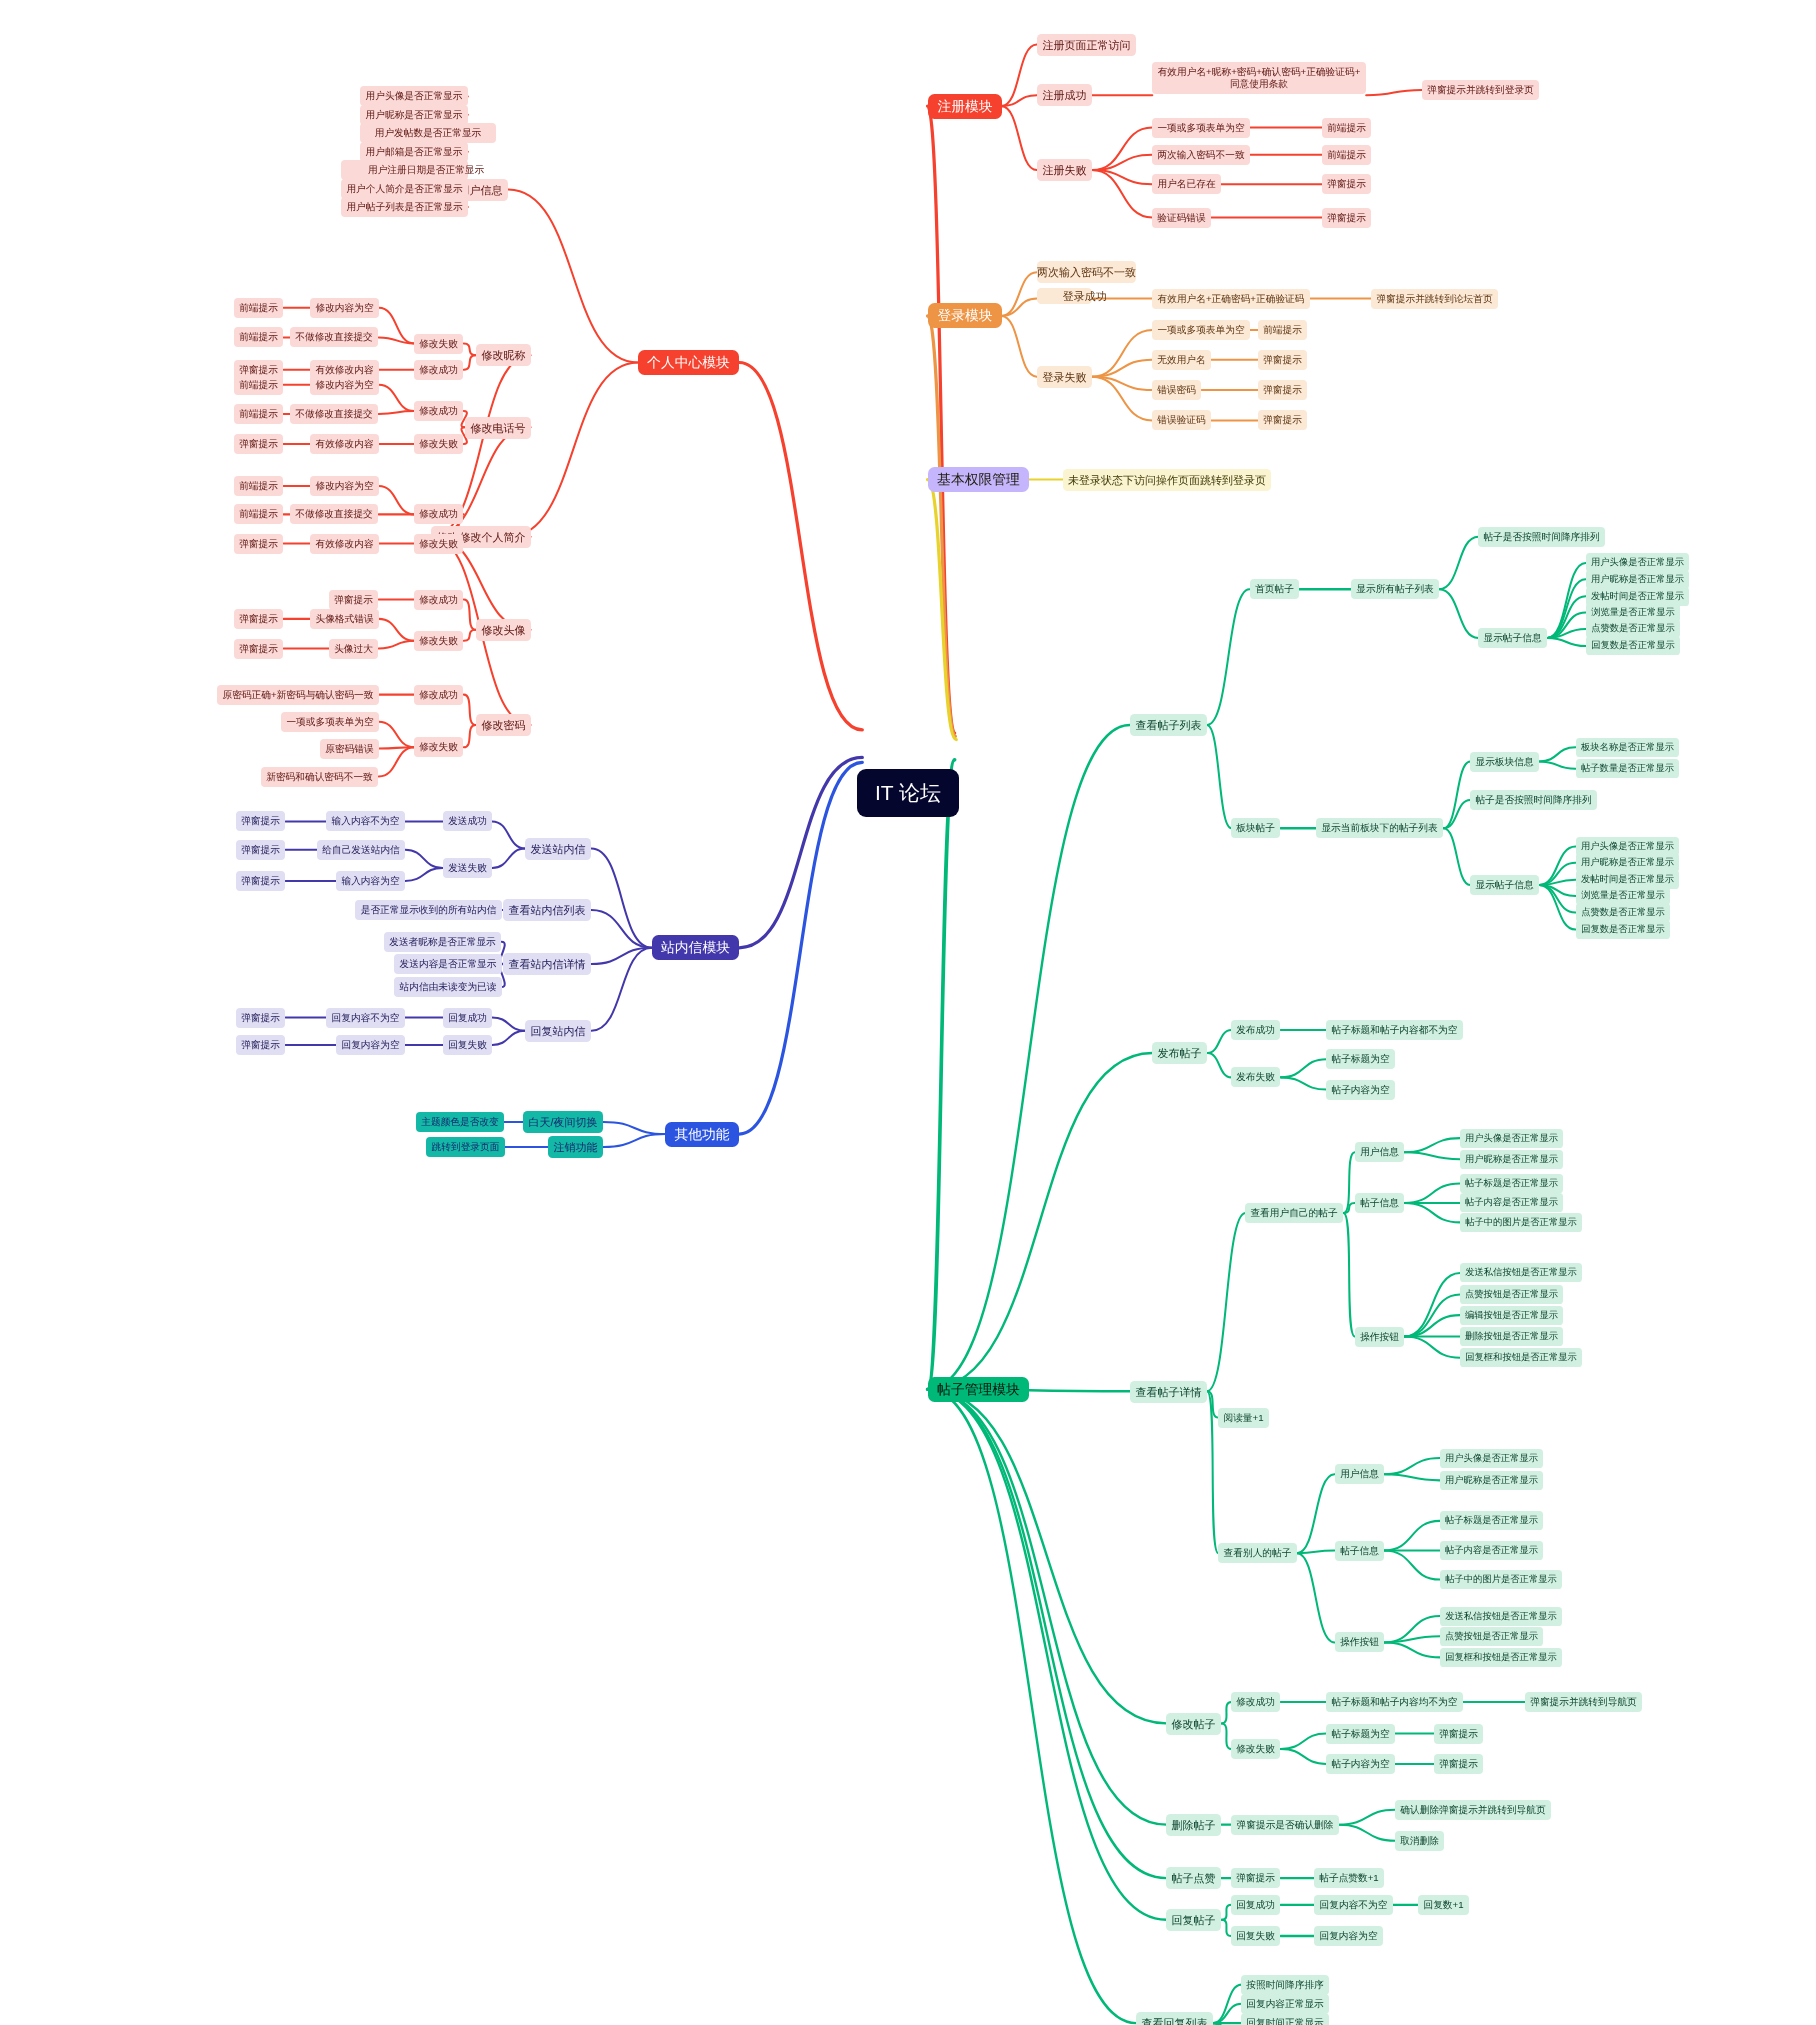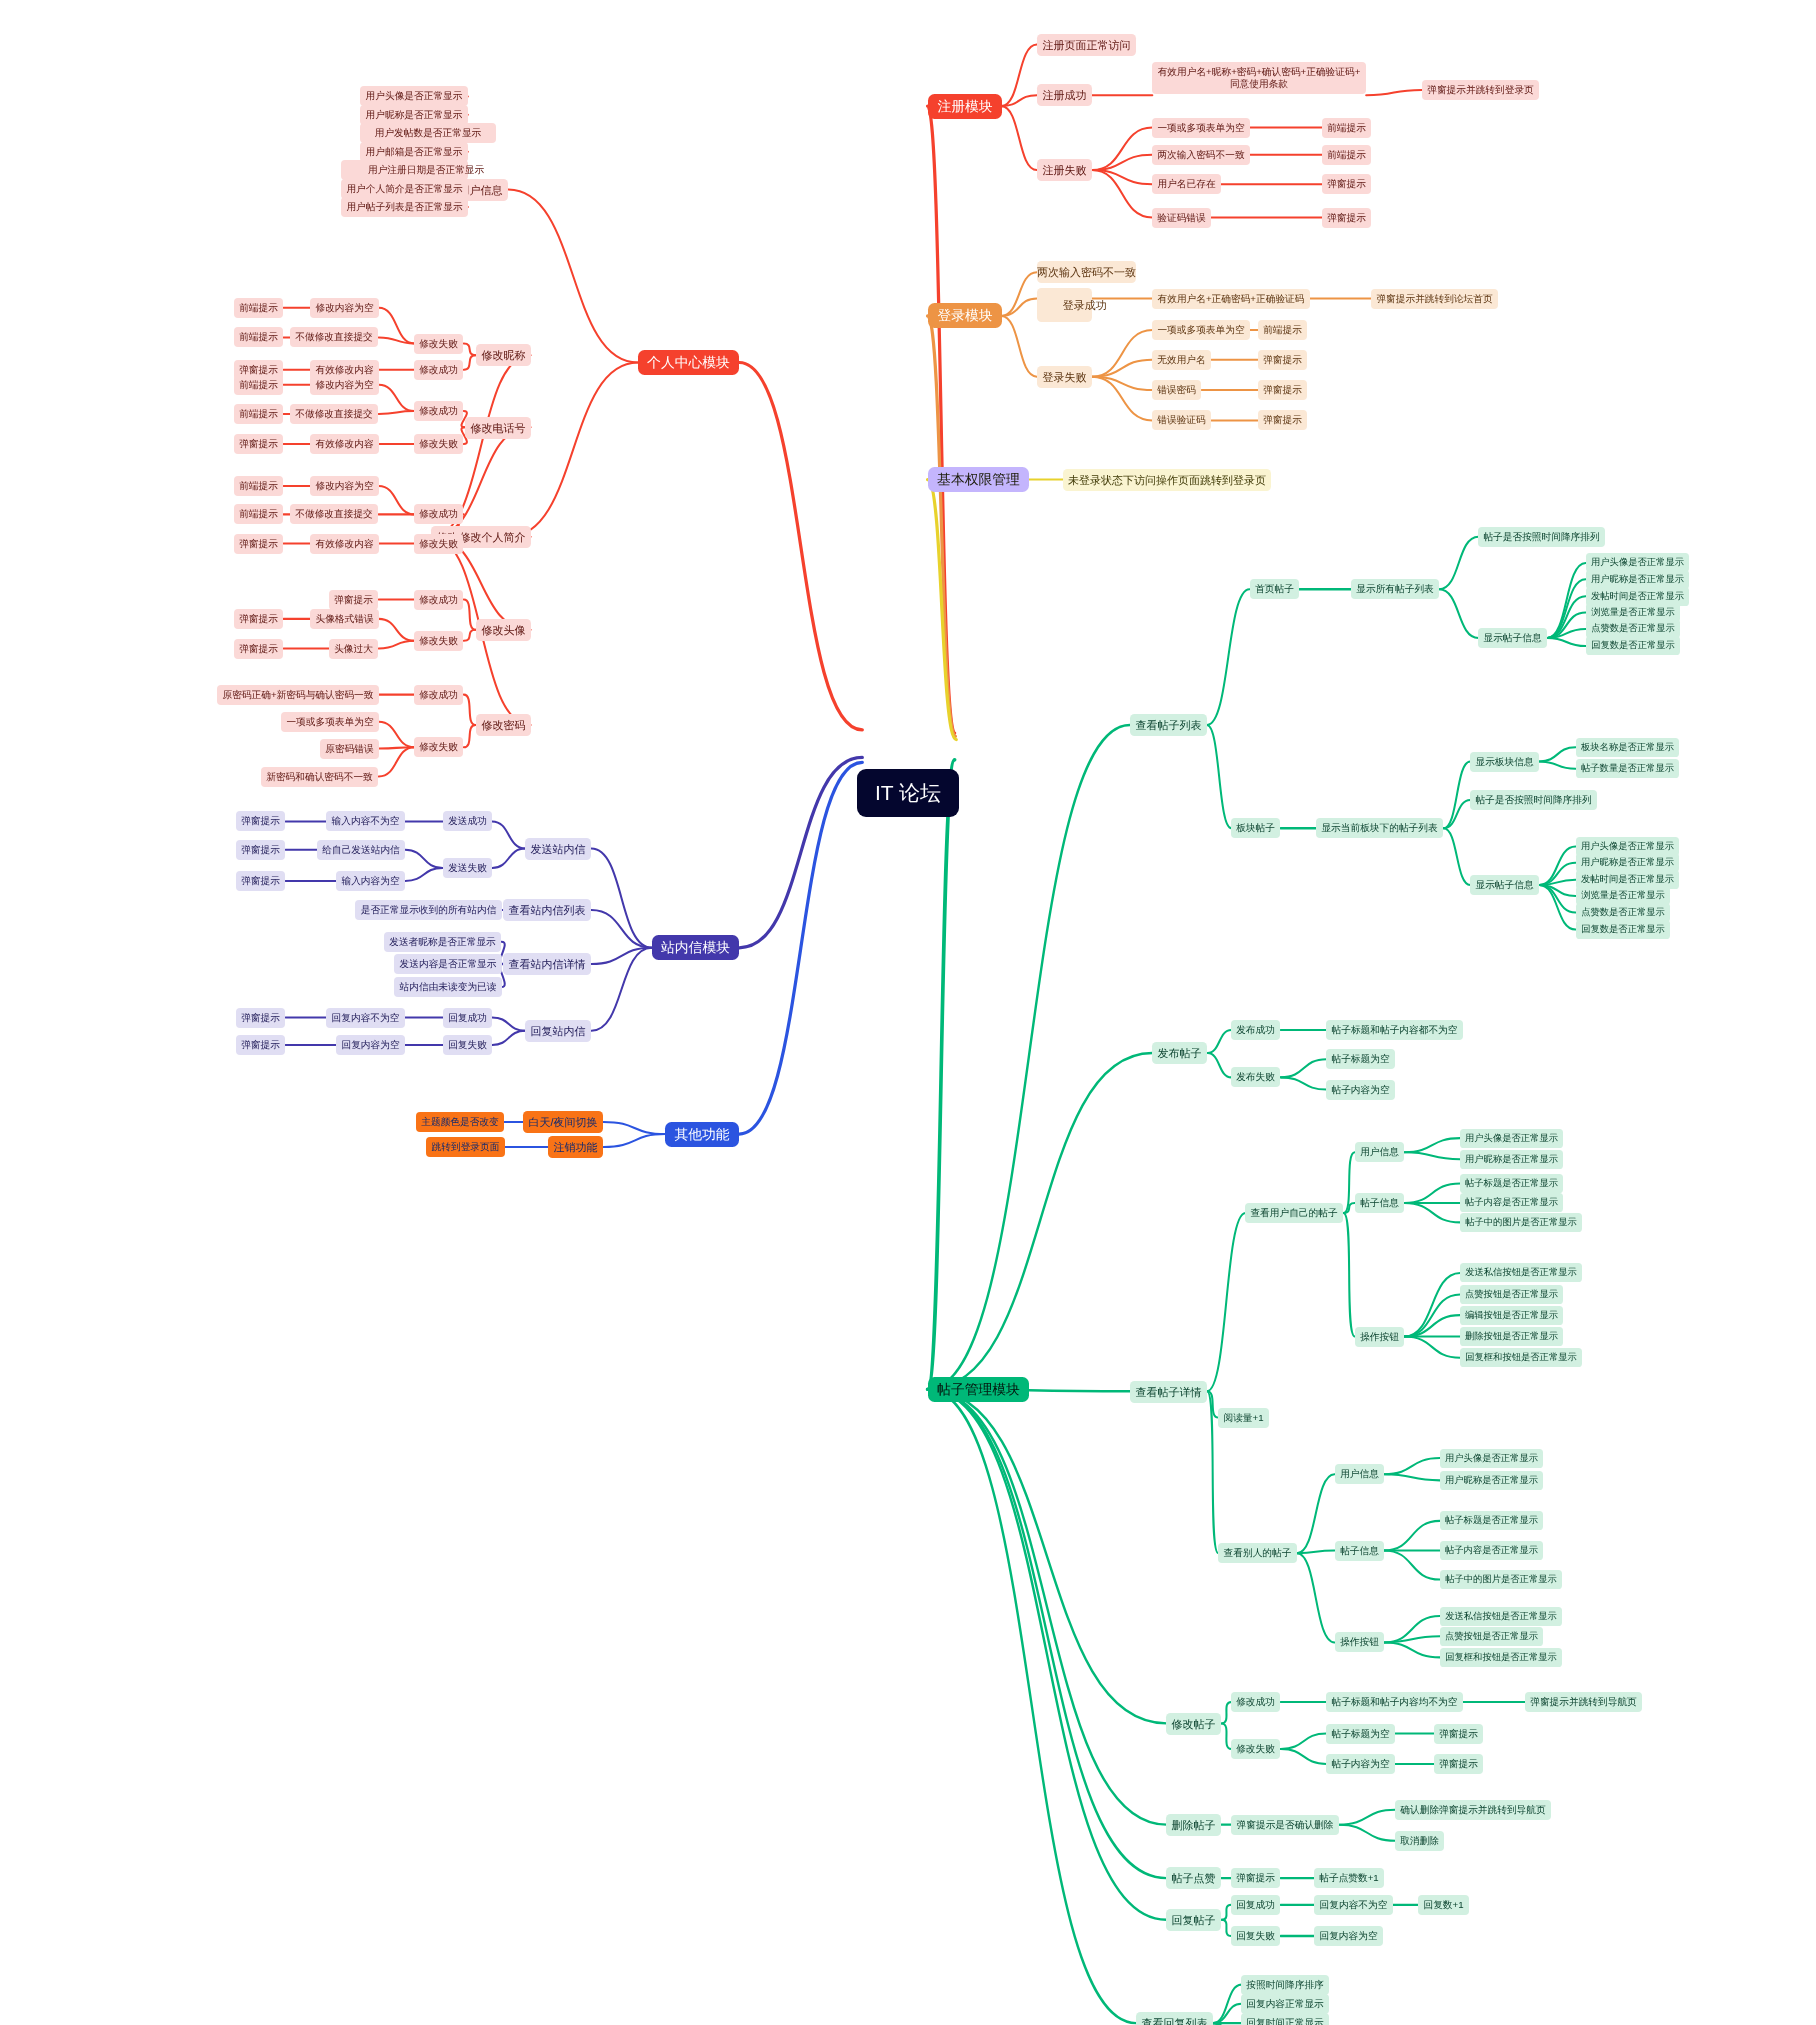--- a/index.html
+++ b/index.html
@@ -33,21 +33,21 @@
   .n-main.yellow { background: #c4b5fd; color:#1a1a06; }
   .n-main.purple { background: #4338ab; }
   .n-main.blue   { background: #2b54e0; }
   .n-main.green  { background: #00b878; color:#04150d; }
 
   
   .fam-red    { background: #fbd9d7; color: #5d1510; }
   .fam-orange { background: #fbe8d5; color: #5c3410; }
   .fam-yellow { background: #faf4d1; color: #403a07; }
   .fam-purple { background: #e0def3; color: #25205c; }
-  .fam-blue   { background: #f97316; color: #142a6e; }
+  .fam-blue   { background: #14b8a6; color: #142a6e; }
   .fam-green   { background: #d2f0e1; color: #0c4430; }
 
   .n-s1 { font-size: 11px; border-radius: 4.5px; padding: 0 5.3px; }
   .n-s2 { font-size: 9.7px; border-radius: 4px; padding: 0 4.9px; }
   .n-s3 { font-size: 9.3px; border-radius: 3.6px; padding: 0 4.5px; }
 </style>
 </head>
 <body>
 
 <div id="canvas">
@@ -262,21 +262,21 @@
       <div class="node n-s2 fam-red" style="left: 1152px; top: 118px; width: 98px; height: 20px;">一项或多项表单为空</div>
       <div class="node n-s2 fam-red" style="left: 1322px; top: 118px; width: 49px; height: 20px;">前端提示</div>
       <div class="node n-s2 fam-red" style="left: 1152px; top: 145px; width: 98px; height: 20px;">两次输入密码不一致</div>
       <div class="node n-s2 fam-red" style="left: 1322px; top: 145px; width: 49px; height: 20px;">前端提示</div>
       <div class="node n-s2 fam-red" style="left: 1152px; top: 174px; width: 69px; height: 20px;">用户名已存在</div>
       <div class="node n-s2 fam-red" style="left: 1322px; top: 174px; width: 49px; height: 20px;">弹窗提示</div>
       <div class="node n-s2 fam-red" style="left: 1152px; top: 208px; width: 59px; height: 20px;">验证码错误</div>
       <div class="node n-s2 fam-red" style="left: 1322px; top: 208px; width: 49px; height: 20px;">弹窗提示</div>
       <div class="node n-main orange" style="left: 928px; top: 303px; width: 74px; height: 25px;">登录模块</div>
       <div class="node n-s1 fam-orange" style="left: 1037px; top: 261px; width: 99px; height: 21.5px;">两次输入密码不一致</div>
-      <div class="node n-s1 fam-orange" style="left: 1037px; top: 288px; width: 55px; height: 34px; padding-left: 46px;">登录成功</div>
+      <div class="node n-s1 fam-orange" style="left: 1037px; top: 288px; width: 55px; height: 16px; padding-left: 46px;">登录成功</div>
       <div class="node n-s1 fam-orange" style="left: 1037px; top: 366px; width: 55px; height: 21.5px;">登录失败</div>
       <div class="node n-s2 fam-orange" style="left: 1152px; top: 289px; width: 158px; height: 20px;">有效用户名+正确密码+正确验证码</div>
       <div class="node n-s2 fam-orange" style="left: 1371px; top: 289px; width: 127px; height: 20px;">弹窗提示并跳转到论坛首页</div>
       <div class="node n-s2 fam-orange" style="left: 1152px; top: 320px; width: 98px; height: 20px;">一项或多项表单为空</div>
       <div class="node n-s2 fam-orange" style="left: 1258px; top: 320px; width: 49px; height: 20px;">前端提示</div>
       <div class="node n-s2 fam-orange" style="left: 1152px; top: 350px; width: 59px; height: 20px;">无效用户名</div>
       <div class="node n-s2 fam-orange" style="left: 1258px; top: 350px; width: 49px; height: 20px;">弹窗提示</div>
       <div class="node n-s2 fam-orange" style="left: 1152px; top: 380px; width: 49px; height: 20px;">错误密码</div>
       <div class="node n-s2 fam-orange" style="left: 1258px; top: 380px; width: 49px; height: 20px;">弹窗提示</div>
       <div class="node n-s2 fam-orange" style="left: 1152px; top: 410px; width: 59px; height: 20px;">错误验证码</div>

